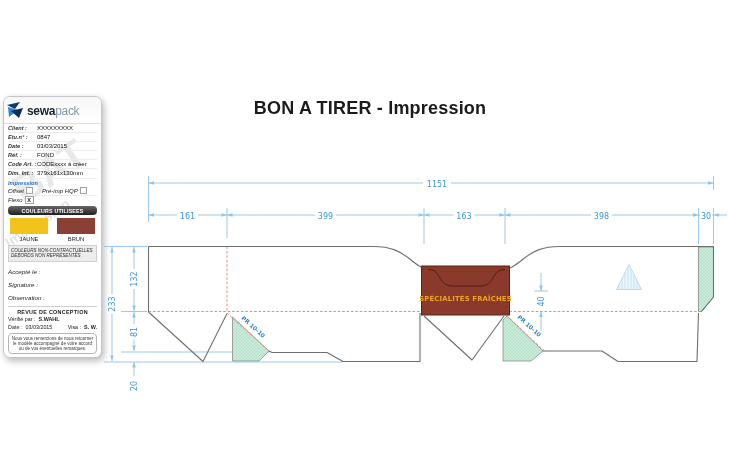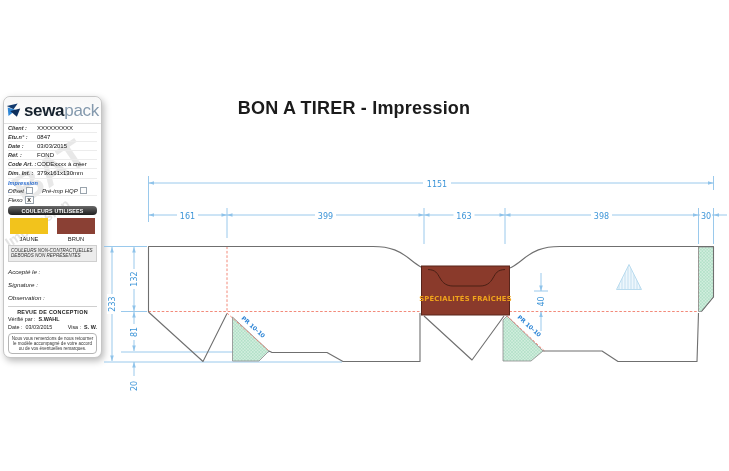--- a/index.html
+++ b/index.html
@@ -1,29 +1,29 @@
 <!DOCTYPE html>
 <html><head>
 <meta charset="utf-8">
 <style>
   html,body{margin:0;padding:0;background:#fff;}
   .sheet{position:relative;width:729px;height:471px;background:#fff;overflow:hidden;
          font-family:"Liberation Sans","DejaVu Sans",sans-serif;}
   
-  .title{position:absolute;left:194px;top:98px;width:320px;text-align:center;
+  .title{position:absolute;left:210px;top:98px;width:320px;text-align:center;
          font-size:18px;font-weight:bold;color:#1b1b1b;letter-spacing:0.2px;}
   
   .card{position:absolute;left:3px;top:96px;width:97px;height:260px;background:#fff;
         border:1px solid #c6c6c6;border-radius:7px;box-shadow:2px 3px 7px rgba(0,0,0,.28);
         font-size:6px;color:#1c1c1c;overflow:hidden;}
   .card .inner{position:relative;padding:0 4px;z-index:2;}
   .logo{display:flex;align-items:center;height:25px;padding:1px 2px 0 2px;
         background:linear-gradient(#f7f7f7,#ffffff);border-bottom:1px solid #e0e0e0;
         border-radius:7px 7px 0 0;}
-  .logo-text{font-size:17px;letter-spacing:-0.3px;margin-left:2px;}
+  .logo-text{font-size:12px;letter-spacing:-0.3px;margin-left:2px;}
   .logo-sewa{font-weight:bold;color:#16222e;}
   .logo-pack{color:#8499ad;}
   .frow{display:flex;align-items:baseline;border-bottom:1px solid #ececec;
         line-height:8.1px;height:8.1px;}
   .flabel{font-style:italic;font-weight:bold;color:#333;width:29px;font-size:5.6px;flex:none;}
   .fvalue{font-size:6px;color:#111;white-space:nowrap;}
   .imp{color:#2e6fd0;}
   .chkrow{display:flex;align-items:center;gap:2px;border-bottom:1px solid #ececec;
           line-height:8.2px;height:8.2px;}
   .chk{width:5px;height:5px;border:1px solid #9aa4ad;background:#fdfdfd;flex:none;

